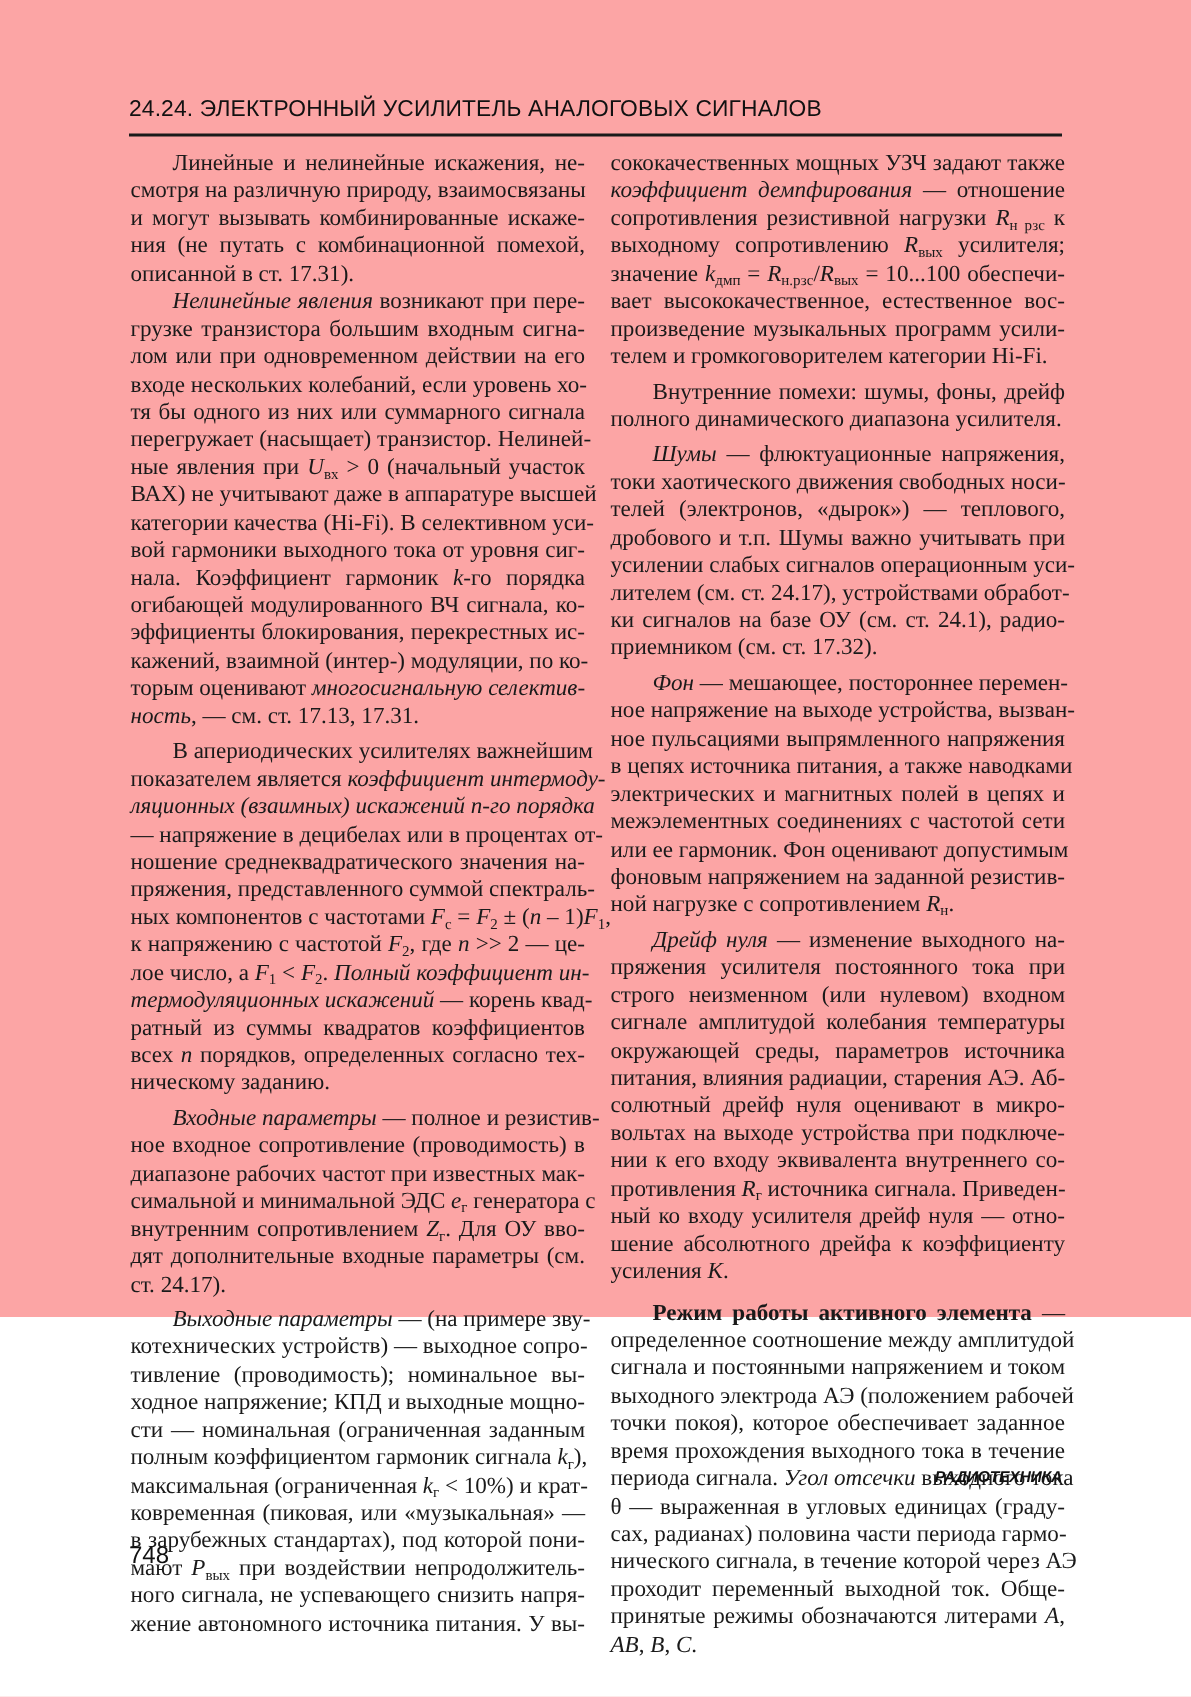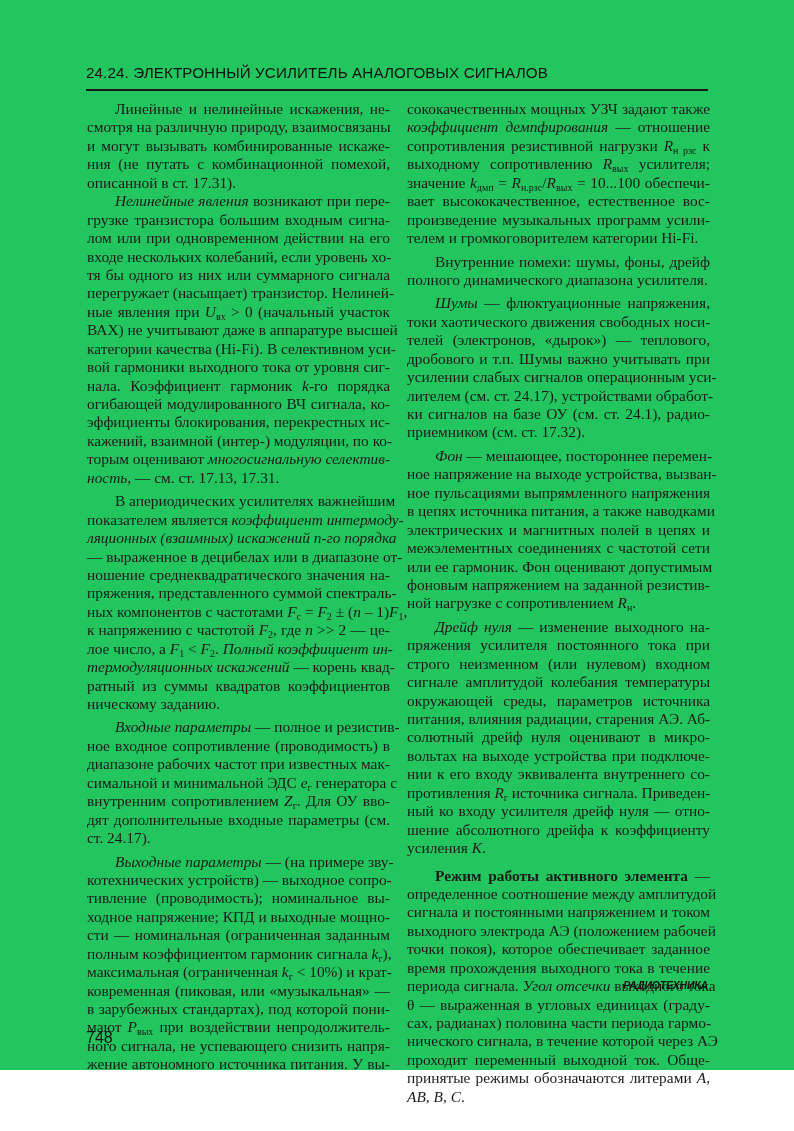--- a/index.html
+++ b/index.html
@@ -1,17 +1,17 @@
 <!DOCTYPE html>
 <html><head>
 <meta charset="utf-8">
 <style>
   html, body { margin: 0; padding: 0; background: #ffffff; }
   body { width: 794px; height: 1131px; position: relative; overflow: hidden; }
-  .page { position: absolute; left: 0; top: 0; width: 794px; height: 1070px; background: #22c55e; }
+  .page { position: absolute; left: 0; top: 0; width: 794px; height: 878px; background: #fca5a5; }
   .running-head {
     position: absolute; left: 86px; top: 64px; width: 622px;
     font-family: "Liberation Sans", sans-serif; font-size: 15.2px; color: #111;
     letter-spacing: 0.1px; white-space: nowrap;
   }
   .head-rule { position: absolute; left: 86px; top: 89px; width: 622px; height: 2px; background: #1a1a1a; }
   .col { position: absolute; top: 100px; width: 303px; }
   .col-left { left: 87px; }
   .col-right { left: 407px; }
   .ln {
@@ -61,28 +61,29 @@
       <span class="ln ">нала. Коэффициент гармоник <i>k</i>-го порядка</span>
       <span class="ln ">огибающей модулированного ВЧ сигнала, ко-</span>
       <span class="ln ">эффициенты блокирования, перекрестных ис-</span>
       <span class="ln ">кажений, взаимной (интер-) модуляции, по ко-</span>
       <span class="ln ">торым оценивают <i>многосигнальную селектив-</i></span>
       <span class="ln last"><i>ность</i>, — см. ст. 17.13, 17.31.</span>
       <span class="gap"></span>
       <span class="ln ind">В апериодических усилителях важнейшим</span>
       <span class="ln ">показателем является <i>коэффициент интермоду-</i></span>
       <span class="ln "><i>ляционных (взаимных) искажений n-го порядка</i></span>
-      <span class="ln ">— выраженное в децибелах или в диапазоне от-</span>
+      <span class="ln ">— напряжение в децибелах или в процентах от-</span>
       <span class="ln ">ношение среднеквадратического значения на-</span>
       <span class="ln ">пряжения, представленного суммой спектраль-</span>
       <span class="ln ">ных компонентов с частотами <i>F</i><sub>c</sub> = <i>F</i><sub>2</sub> ± (<i>n</i> – 1)<i>F</i><sub>1</sub>,</span>
       <span class="ln ">к напряжению с частотой <i>F</i><sub>2</sub>, где <i>n</i> &gt;&gt; 2 — це-</span>
       <span class="ln ">лое число, а <i>F</i><sub>1</sub> &lt; <i>F</i><sub>2</sub>. <i>Полный коэффициент ин-</i></span>
       <span class="ln "><i>термодуляционных искажений</i> — корень квад-</span>
       <span class="ln ">ратный из суммы квадратов коэффициентов</span>
+      <span class="ln ">всех <i>n</i> порядков, определенных согласно тех-</span>
       <span class="ln last">ническому заданию.</span>
       <span class="gap"></span>
       <span class="ln ind"><i>Входные параметры</i> — полное и резистив-</span>
       <span class="ln ">ное входное сопротивление (проводимость) в</span>
       <span class="ln ">диапазоне рабочих частот при известных мак-</span>
       <span class="ln ">симальной и минимальной ЭДС <i>e</i><sub>г</sub> генератора с</span>
       <span class="ln ">внутренним сопротивлением <i>Z</i><sub>г</sub>. Для ОУ вво-</span>
       <span class="ln ">дят дополнительные входные параметры (см.</span>
       <span class="ln last">ст. 24.17).</span>
       <span class="gap"></span>

